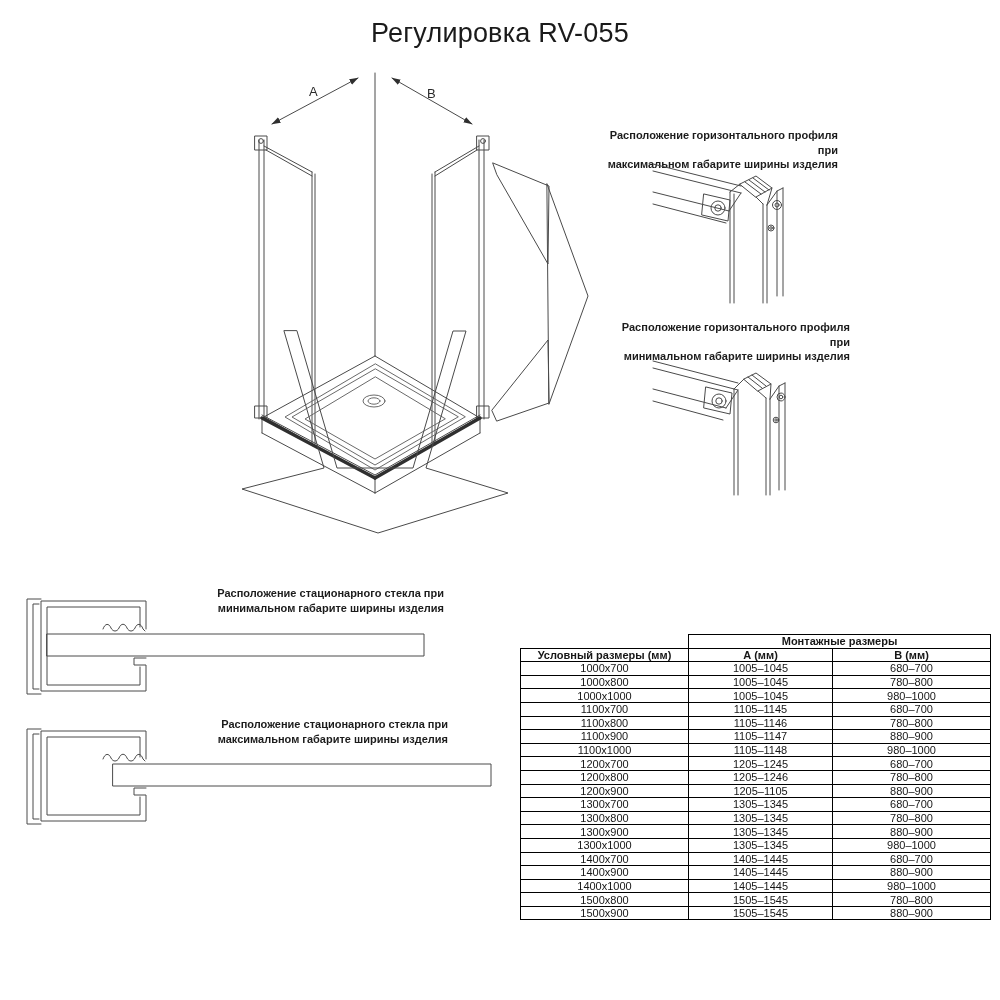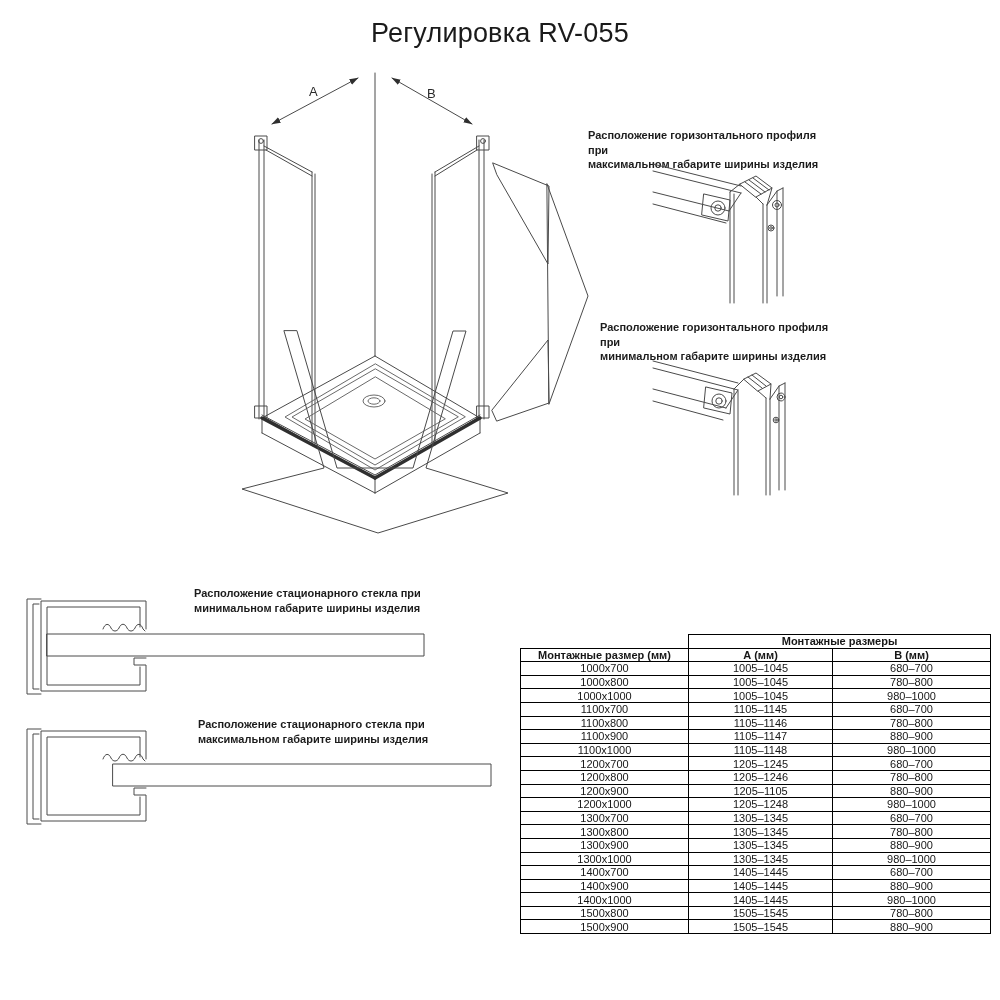--- a/index.html
+++ b/index.html
@@ -1,18 +1,18 @@
 <!DOCTYPE html>
 <html><head>
 <meta charset="utf-8">
 <style>
   html,body{margin:0;padding:0;background:#fff;}
   body{width:1000px;height:1000px;position:relative;font-family:"Liberation Sans",sans-serif;color:#1a1a1a;overflow:hidden;}
   .page-title{position:absolute;left:0;top:18px;width:1000px;text-align:center;font-size:27px;font-weight:400;color:#1a1a1a;letter-spacing:.2px;}
-  .callout{position:absolute;font-size:11px;font-weight:700;color:#1c1c1c;line-height:1.32;white-space:pre-line;}
+  .callout{position:absolute;font-size:11px;font-weight:700;color:#1c1c1c;line-height:1.32;white-space:pre-line;text-align:right;}
   .dim-label{position:absolute;font-size:13px;font-weight:400;color:#2a2a2a;}
   svg{position:absolute;overflow:visible;}
   .dims-table{position:absolute;left:520px;top:634px;width:470px;border-collapse:collapse;font-size:11px;color:#161616;table-layout:fixed;}
   .dims-table th,.dims-table td{border:1px solid #000;text-align:center;vertical-align:middle;padding:0 2px;height:12.6px;line-height:12px;font-weight:400;overflow:hidden;white-space:nowrap;}
   .dims-table th{font-weight:700;}
   .dims-table .blank{border:none;background:transparent;}
 </style>
 </head>
 <body>
 
@@ -196,21 +196,21 @@
     <col style="width:168px">
       <col style="width:144px">
       <col style="width:158px">
   </colgroup>
   <thead>
     <tr>
       <td class="blank"></td>
       <th colspan="2">Монтажные размеры</th>
     </tr>
     <tr>
-      <th>Монтажные размер (мм)</th>
+      <th>Условный размеры (мм)</th>
       <th>А (мм)</th>
       <th>В (мм)</th>
     </tr>
   </thead>
   <tbody>
       <tr>
         <td>1000x700</td>
         <td>1005–1045</td>
         <td>680–700</td>
       </tr>
@@ -253,25 +253,20 @@
         <td>1200x800</td>
         <td>1205–1246</td>
         <td>780–800</td>
       </tr>
       <tr>
         <td>1200x900</td>
         <td>1205–1105</td>
         <td>880–900</td>
       </tr>
       <tr>
-        <td>1200x1000</td>
-        <td>1205–1248</td>
-        <td>980–1000</td>
-      </tr>
-      <tr>
         <td>1300x700</td>
         <td>1305–1345</td>
         <td>680–700</td>
       </tr>
       <tr>
         <td>1300x800</td>
         <td>1305–1345</td>
         <td>780–800</td>
       </tr>
       <tr>

